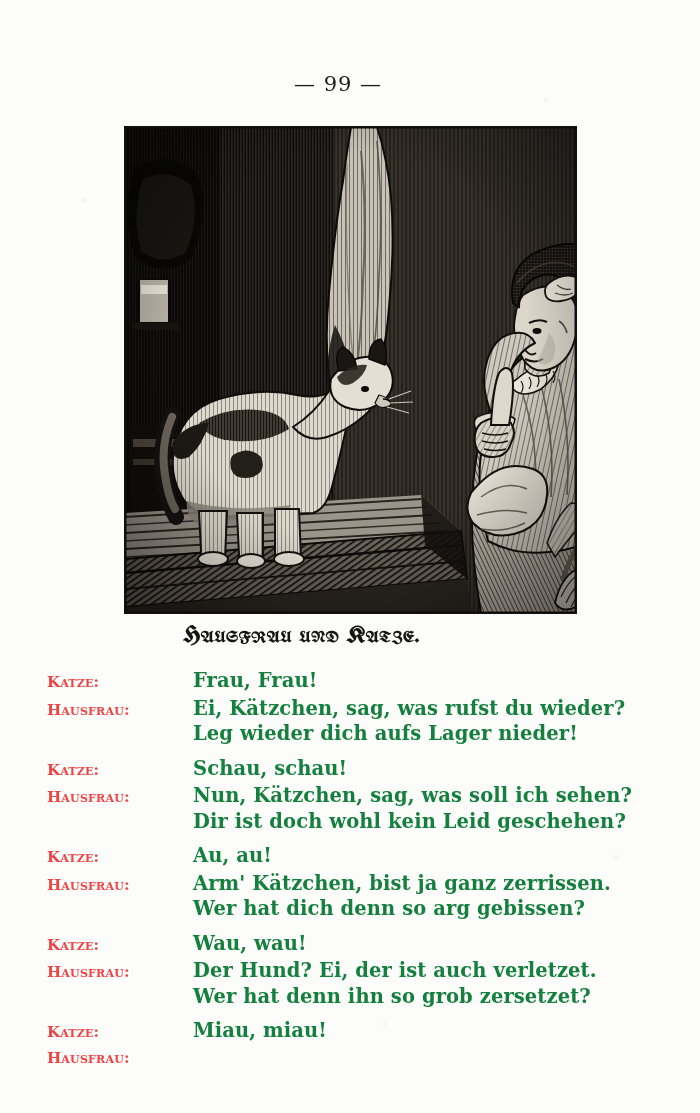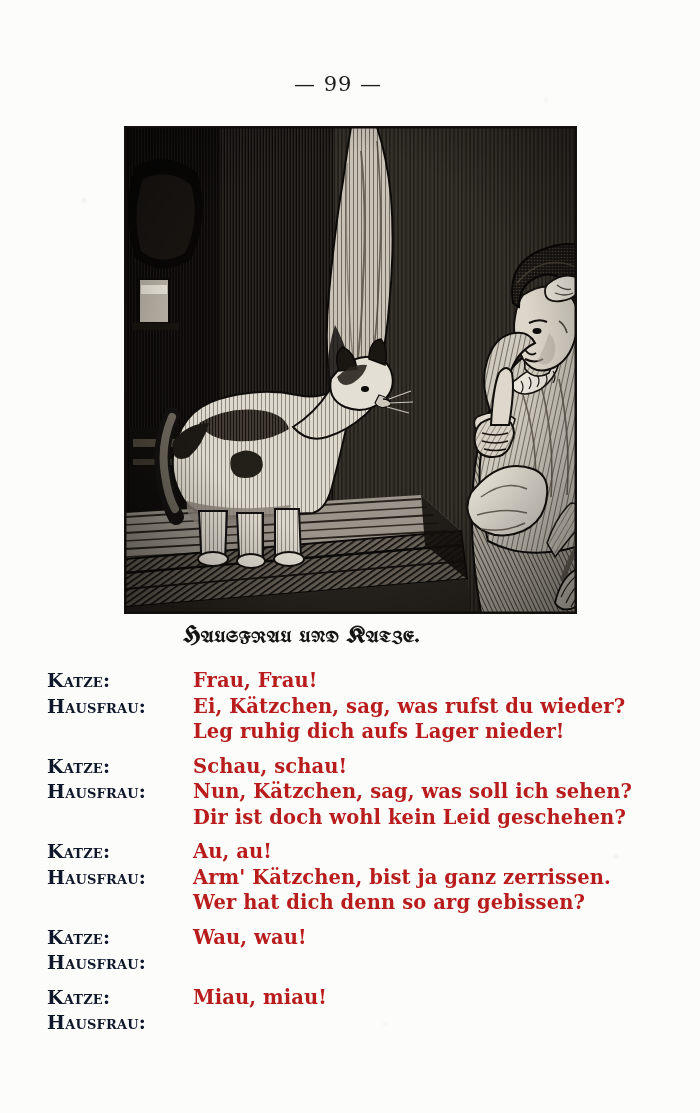--- a/index.html
+++ b/index.html
@@ -83,31 +83,31 @@
   .turn {
     display: flex;
     align-items: baseline;
     line-height: 25.5px;
   }
   .speaker {
     width: 146px;
     flex: 0 0 146px;
     font-family: "DejaVu Serif", "Liberation Serif", serif;
     font-weight: 700;
-    font-size: 19px;
-    color: #0f172a;
+    font-size: 15px;
+    color: #ef4444;
     font-variant: small-caps;
     letter-spacing: .2px;
   }
   .lines {
     flex: 1 1 auto;
     font-family: "DejaVu Serif", "Liberation Serif", serif;
     font-size: 19.5px;
     font-weight: 700;
-    color: #b91c1c;
+    color: #15803d;
     letter-spacing: .1px;
   }
   .lines .vline { display: block; white-space: nowrap; }
 </style>
 </head>
 <body>
 
 <div class="paper-grain"></div>
 
 <div class="folio">— 99 —</div>
@@ -334,21 +334,21 @@
     <div class="turn">
       <div class="speaker">Katze:</div>
       <div class="lines">
         <span class="vline">Frau, Frau!</span>
       </div>
     </div>
     <div class="turn">
       <div class="speaker">Hausfrau:</div>
       <div class="lines">
         <span class="vline">Ei, Kätzchen, sag, was rufst du wieder?</span>
-        <span class="vline">Leg ruhig dich aufs Lager nieder!</span>
+        <span class="vline">Leg wieder dich aufs Lager nieder!</span>
       </div>
     </div>
   </div>
 
   <div class="exchange">
     <div class="turn">
       <div class="speaker">Katze:</div>
       <div class="lines">
         <span class="vline">Schau, schau!</span>
       </div>
@@ -380,20 +380,24 @@
 
   <div class="exchange">
     <div class="turn">
       <div class="speaker">Katze:</div>
       <div class="lines">
         <span class="vline">Wau, wau!</span>
       </div>
     </div>
     <div class="turn">
       <div class="speaker">Hausfrau:</div>
+      <div class="lines">
+        <span class="vline">Der Hund? Ei, der ist auch verletzet.</span>
+        <span class="vline">Wer hat denn ihn so grob zersetzet?</span>
+      </div>
     </div>
   </div>
 
   <div class="exchange">
     <div class="turn">
       <div class="speaker">Katze:</div>
       <div class="lines">
         <span class="vline">Miau, miau!</span>
       </div>
     </div>

